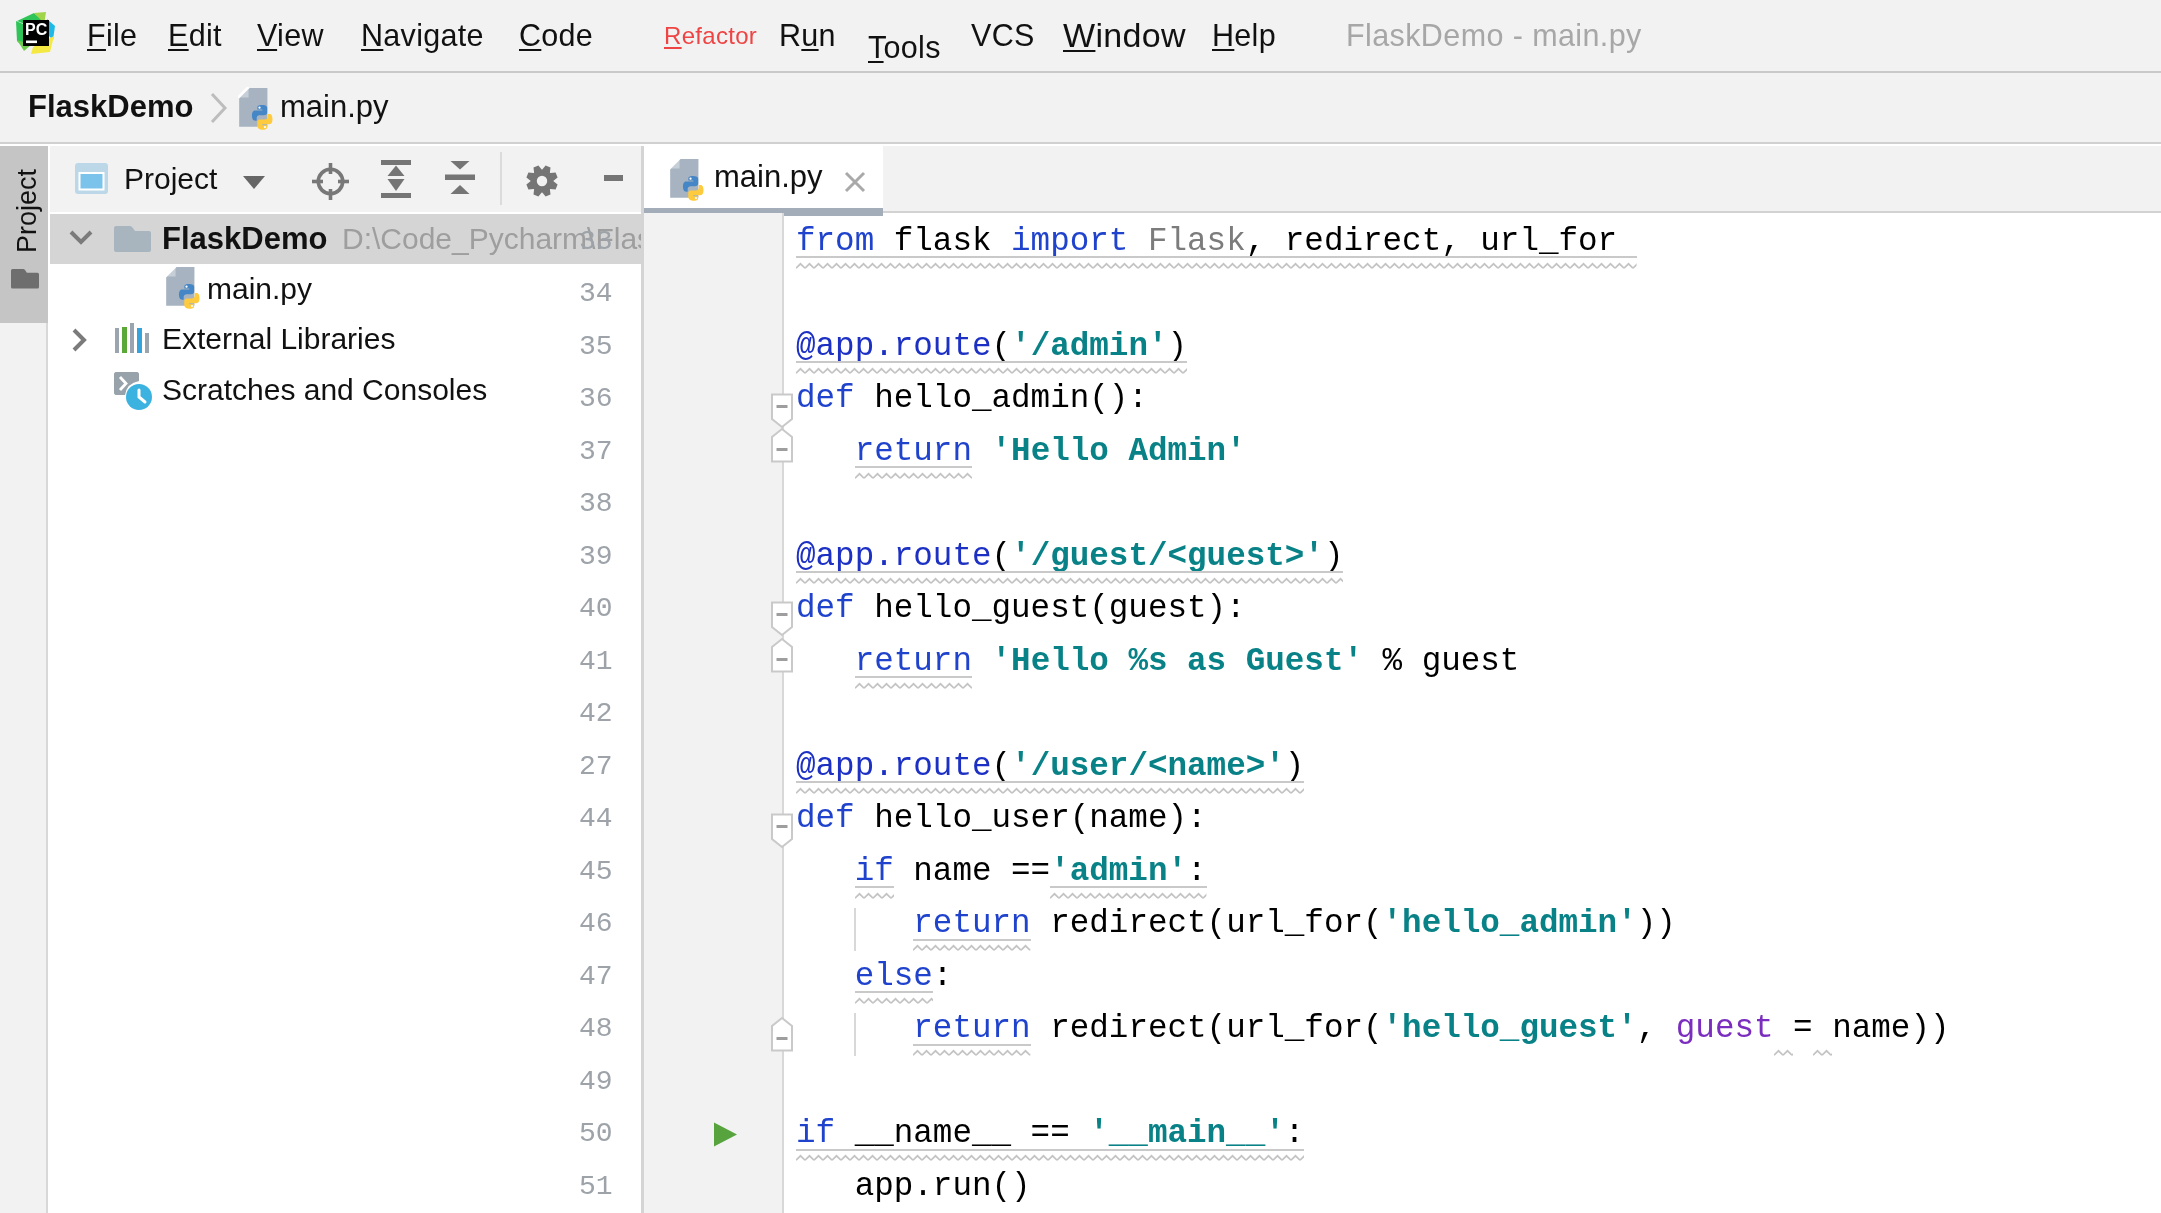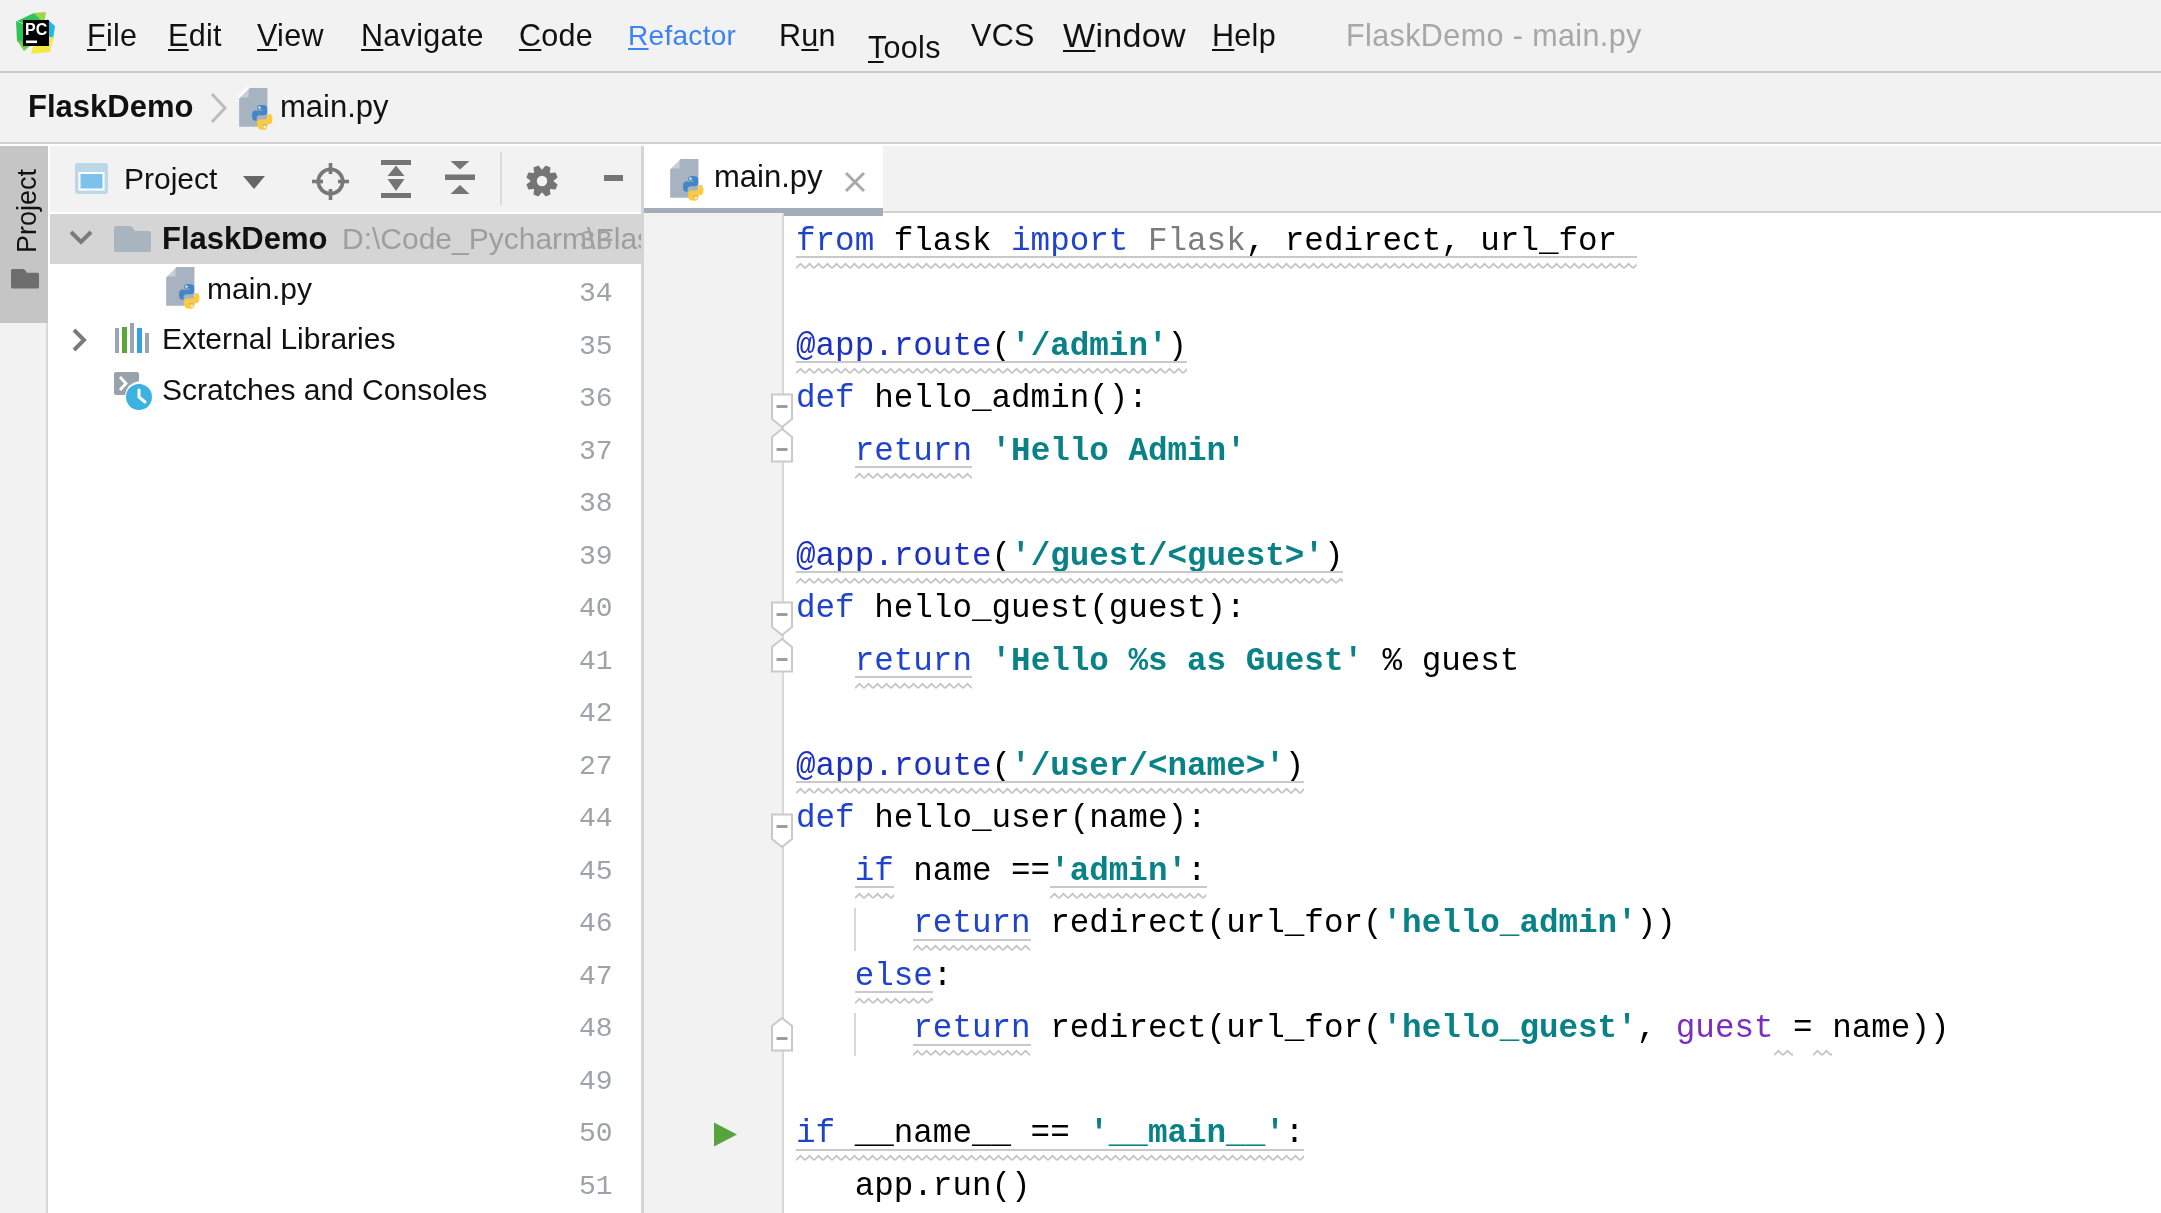--- a/index.html
+++ b/index.html
@@ -41,21 +41,21 @@
 <polygon points="2,28 16,33 9,39" fill="#6fcb4d"></polygon>
 <rect x="8" y="8" width="26" height="26" fill="#010101"></rect>
 <text x="10" y="22.5" font-family="Liberation Sans,sans-serif" font-size="16" font-weight="bold" fill="#fff">PC</text>
 <rect x="11" y="28.5" width="11" height="2.6" fill="#fff"></rect>
 </svg>
 <div class="a" style="left:87px;top:0;height:71px;line-height:71px;font-size:30.5px;letter-spacing:.3px;color:#111"><u>F</u>ile</div>
 <div class="a" style="left:168px;top:0;height:71px;line-height:71px;font-size:30.5px;letter-spacing:.3px;color:#111"><u>E</u>dit</div>
 <div class="a" style="left:257px;top:0;height:71px;line-height:71px;font-size:30.5px;letter-spacing:.3px;color:#111"><u>V</u>iew</div>
 <div class="a" style="left:361px;top:0;height:71px;line-height:71px;font-size:30.5px;letter-spacing:.3px;color:#111"><u>N</u>avigate</div>
 <div class="a" style="left:519px;top:0;height:71px;line-height:71px;font-size:30.5px;letter-spacing:.3px;color:#111"><u>C</u>ode</div>
-<div class="a" style="left:628px;top:0;height:71px;line-height:71px;font-size:28px;letter-spacing:.3px;color:#3b82f6"><u>R</u>efactor</div>
+<div class="a" style="left:664px;top:0;height:71px;line-height:71px;font-size:24px;letter-spacing:.3px;color:#ef4444"><u>R</u>efactor</div>
 <div class="a" style="left:779px;top:0;height:50px;line-height:71px;font-size:30.5px;letter-spacing:.3px;color:#111">R<u>u</u>n</div>
 <div class="a" style="left:868px;top:12px;height:79px;line-height:71px;font-size:30.5px;letter-spacing:.3px;color:#111"><u>T</u>ools</div>
 <div class="a" style="left:971px;top:0;height:71px;line-height:71px;font-size:30.5px;letter-spacing:.3px;color:#111">VCS</div>
 <div class="a" style="left:1063px;top:0;height:71px;line-height:71px;font-size:34px;letter-spacing:.3px;color:#111"><u>W</u>indow</div>
 <div class="a" style="left:1212px;top:0;height:91px;line-height:71px;font-size:30.5px;letter-spacing:.3px;color:#111"><u>H</u>elp</div>
 <div class="a" style="left:1346px;top:0;height:71px;line-height:71px;font-size:30.5px;letter-spacing:.4px;color:#a7a7a7">FlaskDemo - main.py</div>
 <div class="a" style="left:0;top:73px;width:2161px;height:71px;background:#f2f2f2;border-bottom:2px solid #d0d0d0"></div>
 <div class="a" style="left:28px;top:73px;height:69px;line-height:68px;font-size:31px;font-weight:bold;color:#111">FlaskDemo</div>
 <svg class="a" style="left:203px;top:90px" width="30" height="36" viewBox="0 0 30 36">
 <polyline points="9,4 22,18 9,32" fill="none" stroke="#bdbdbd" stroke-width="3"></polyline>

